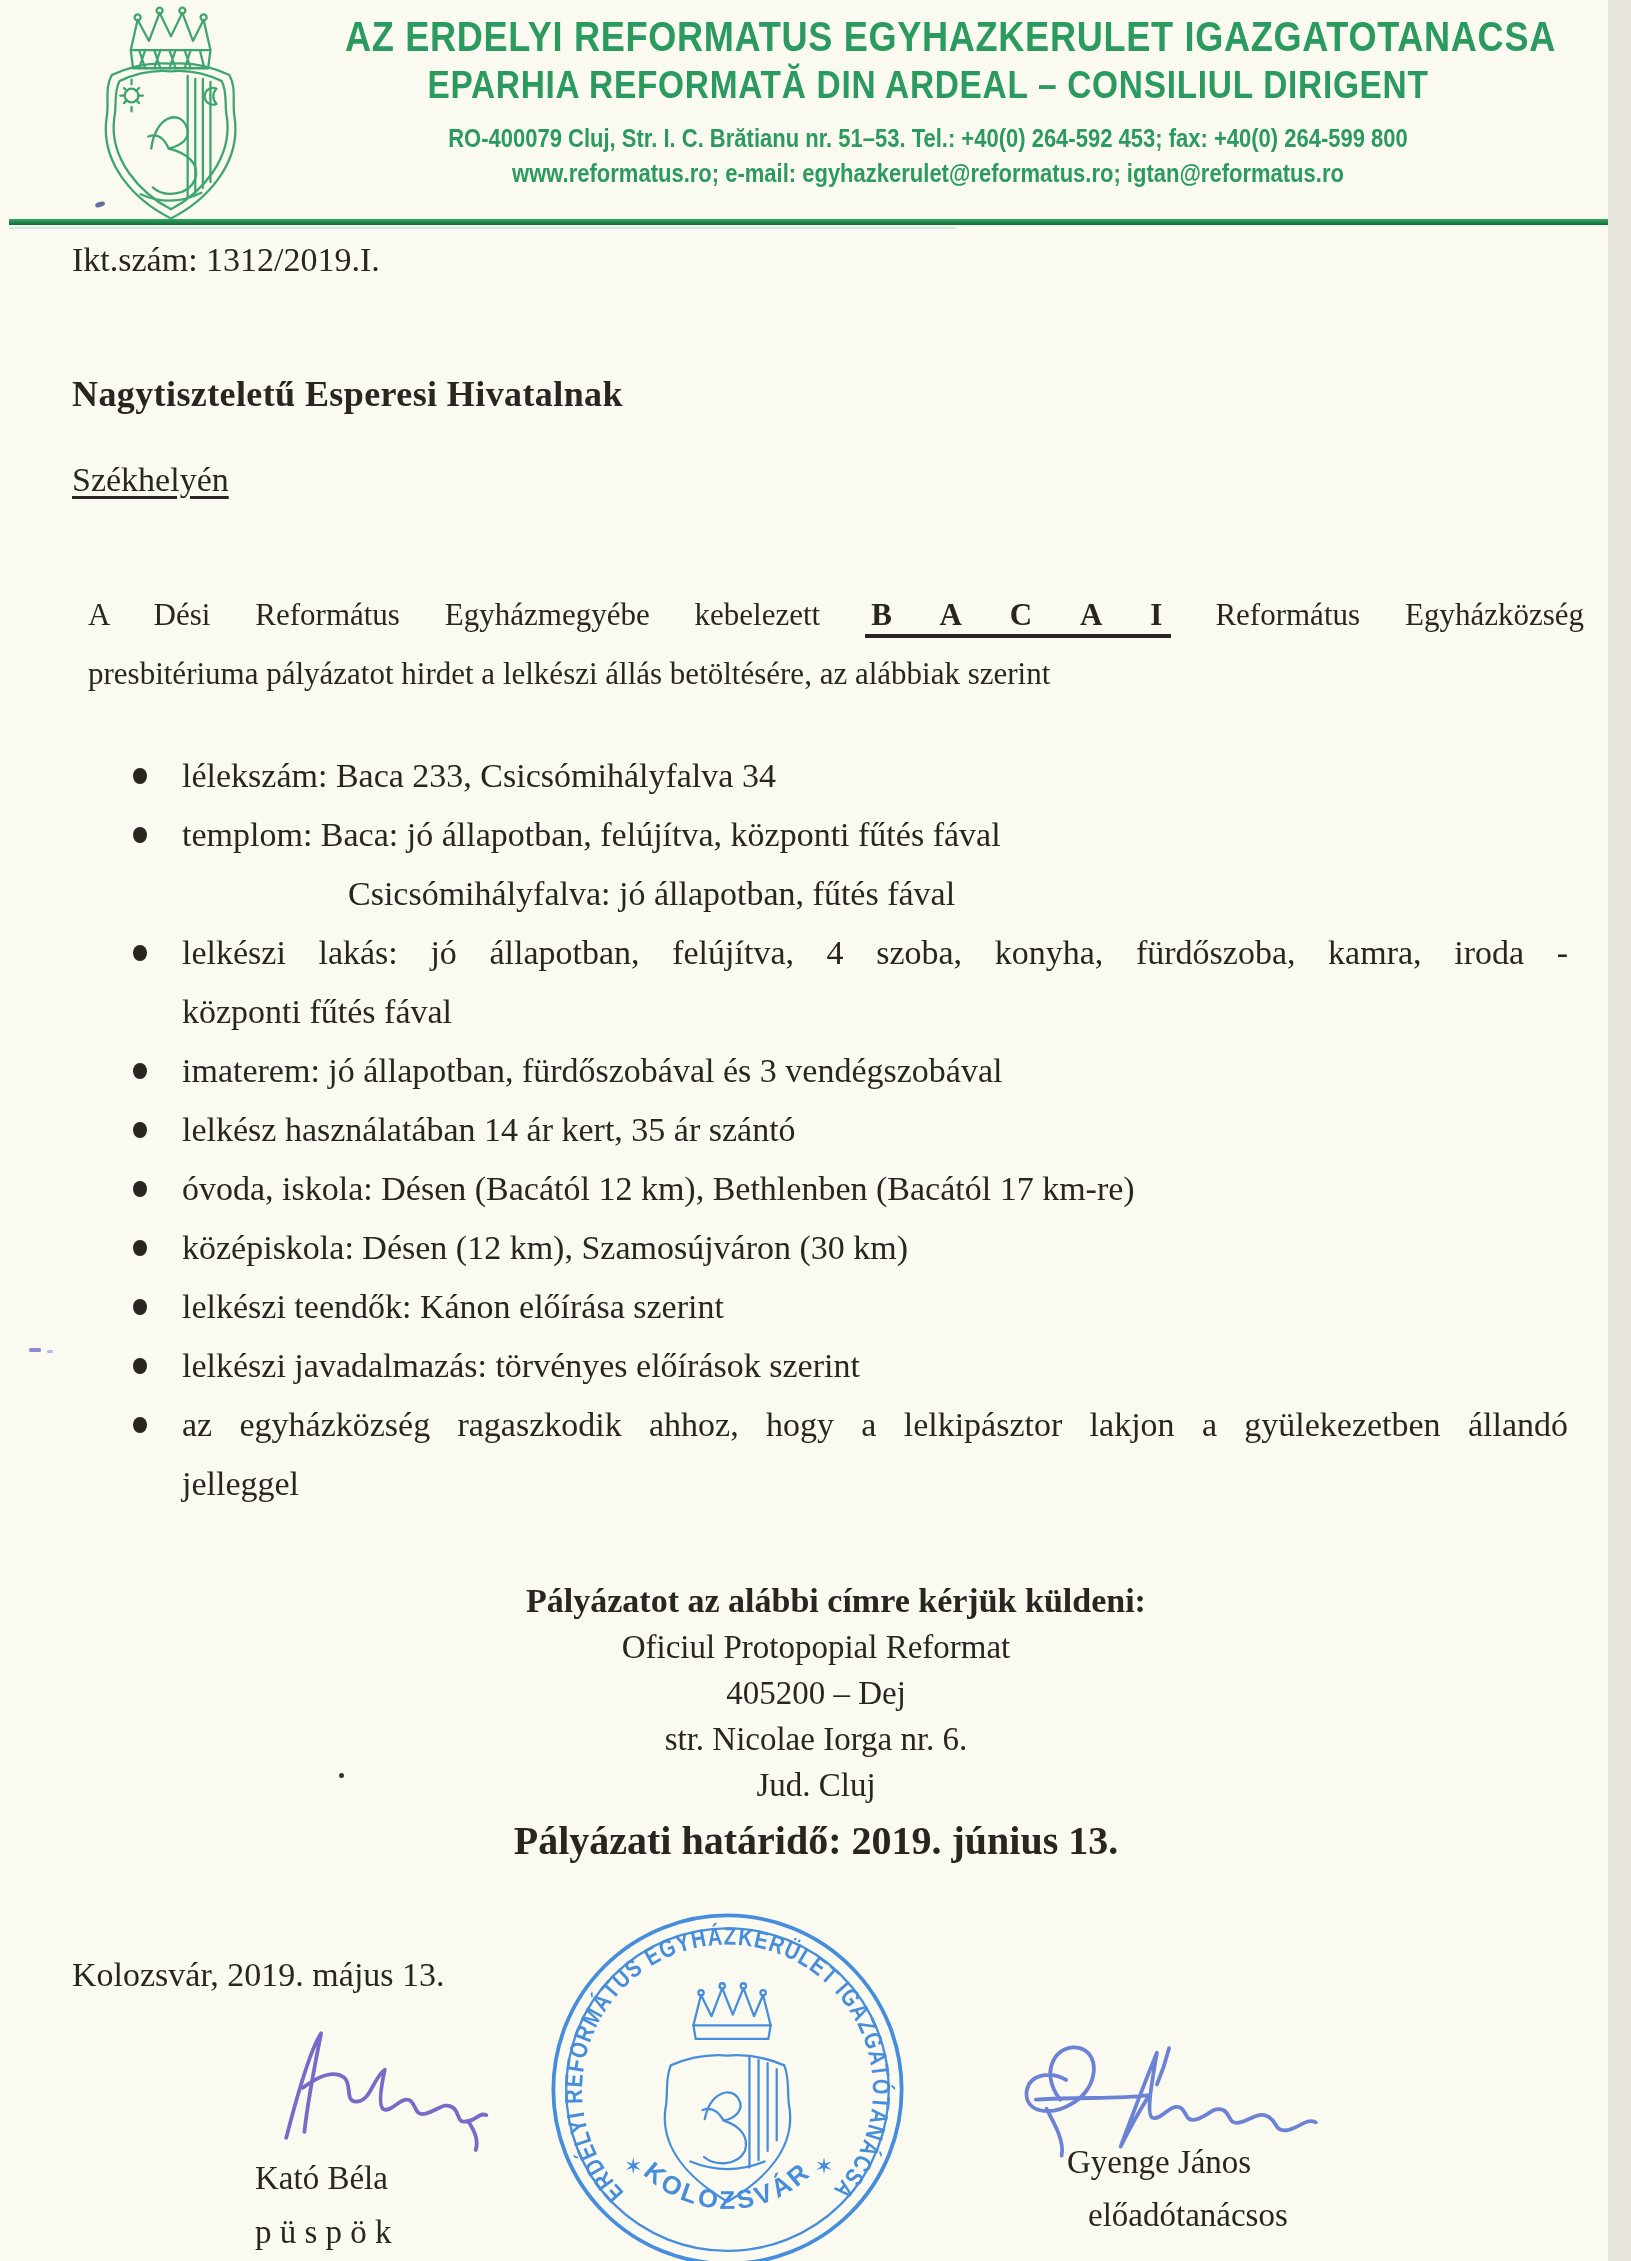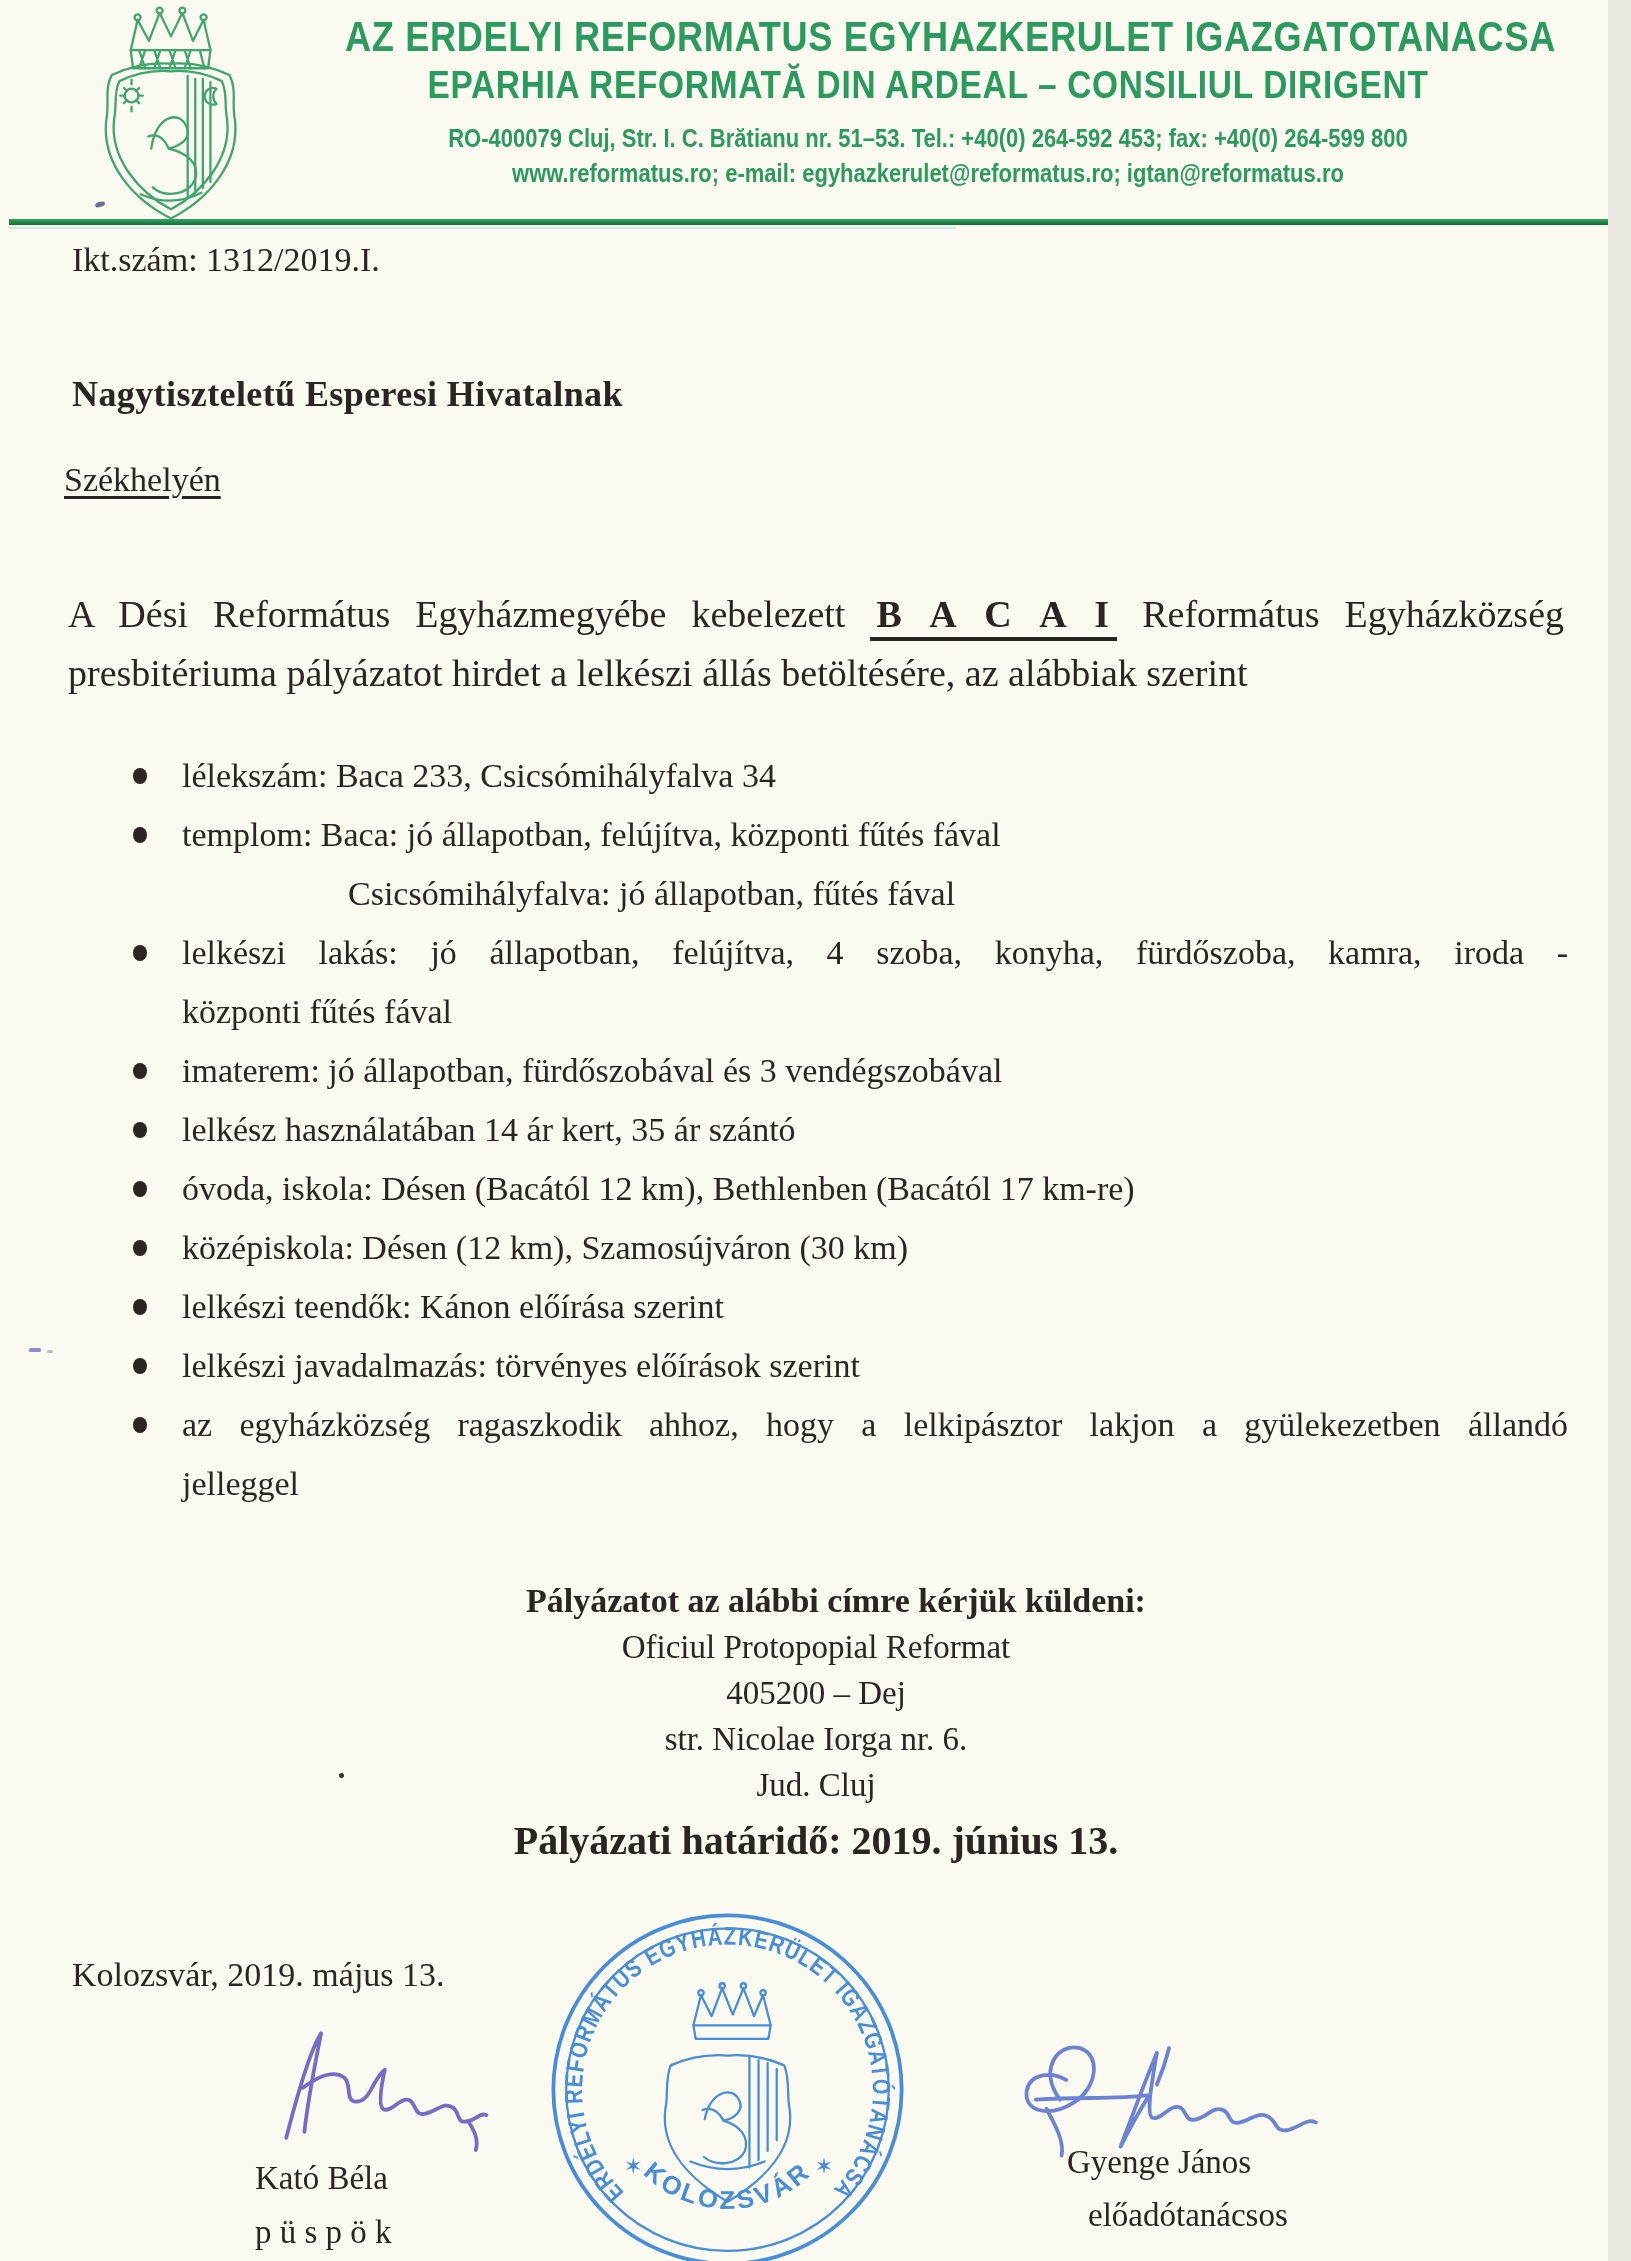--- a/index.html
+++ b/index.html
@@ -17,23 +17,23 @@
   .ht2{font-size:38px; line-height:47px; transform:scaleX(.88); transform-origin:center; letter-spacing:0.8px; white-space:nowrap;}
   .hc1{font-size:25px; line-height:35px; margin-top:12px; transform:scaleX(.88); transform-origin:center; white-space:nowrap;}
   .hc2{font-size:25px; line-height:35px; transform:scaleX(.88); transform-origin:center; white-space:nowrap;}
   .rule{position:absolute; left:9px; top:219px; width:1612px; height:6px;
     background:linear-gradient(#35a463,#0e6e37);}
   .rule-shadow{position:absolute; left:9px; top:227px; width:947px; height:2.3px; background:#bcd8e8; opacity:.6;}
 
   
   .ref{position:absolute; left:72px; top:241px; font-size:34px;}
   .addressee{position:absolute; left:72px; top:373px; font-size:36px; font-weight:bold; letter-spacing:0.4px;}
-  .seat{position:absolute; left:64px; top:461px; font-size:34px; text-decoration:underline; text-underline-offset:5.3px;}
+  .seat{position:absolute; left:72px; top:461px; font-size:34px; text-decoration:underline; text-underline-offset:5.3px;}
 
-  .intro{position:absolute; left:68px; top:585px; width:1496px; font-size:38px;}
+  .intro{position:absolute; left:88px; top:585px; width:1496px; font-size:31px;}
   .intro .l1{line-height:59px; text-align:justify; text-align-last:justify;}
   .intro .l2{line-height:59px;}
   .emph{font-weight:bold; letter-spacing:2.3px; border-bottom:4.5px solid #2b2521; padding:0 6px 1.5px 6px; white-space:nowrap;}
 
   .bullets{position:absolute; left:72px; top:746px; width:1496px; font-size:34px;}
   .row{position:relative; height:59px; line-height:59px; padding-left:110px; box-sizing:border-box;}
   .row.justify{text-align:justify; text-align-last:justify;}
   .row.indent{padding-left:276px;}
   .bdot{position:absolute; left:61px; top:22px; width:13.6px; height:16px; border-radius:50%; background:#2b2521;}
 

